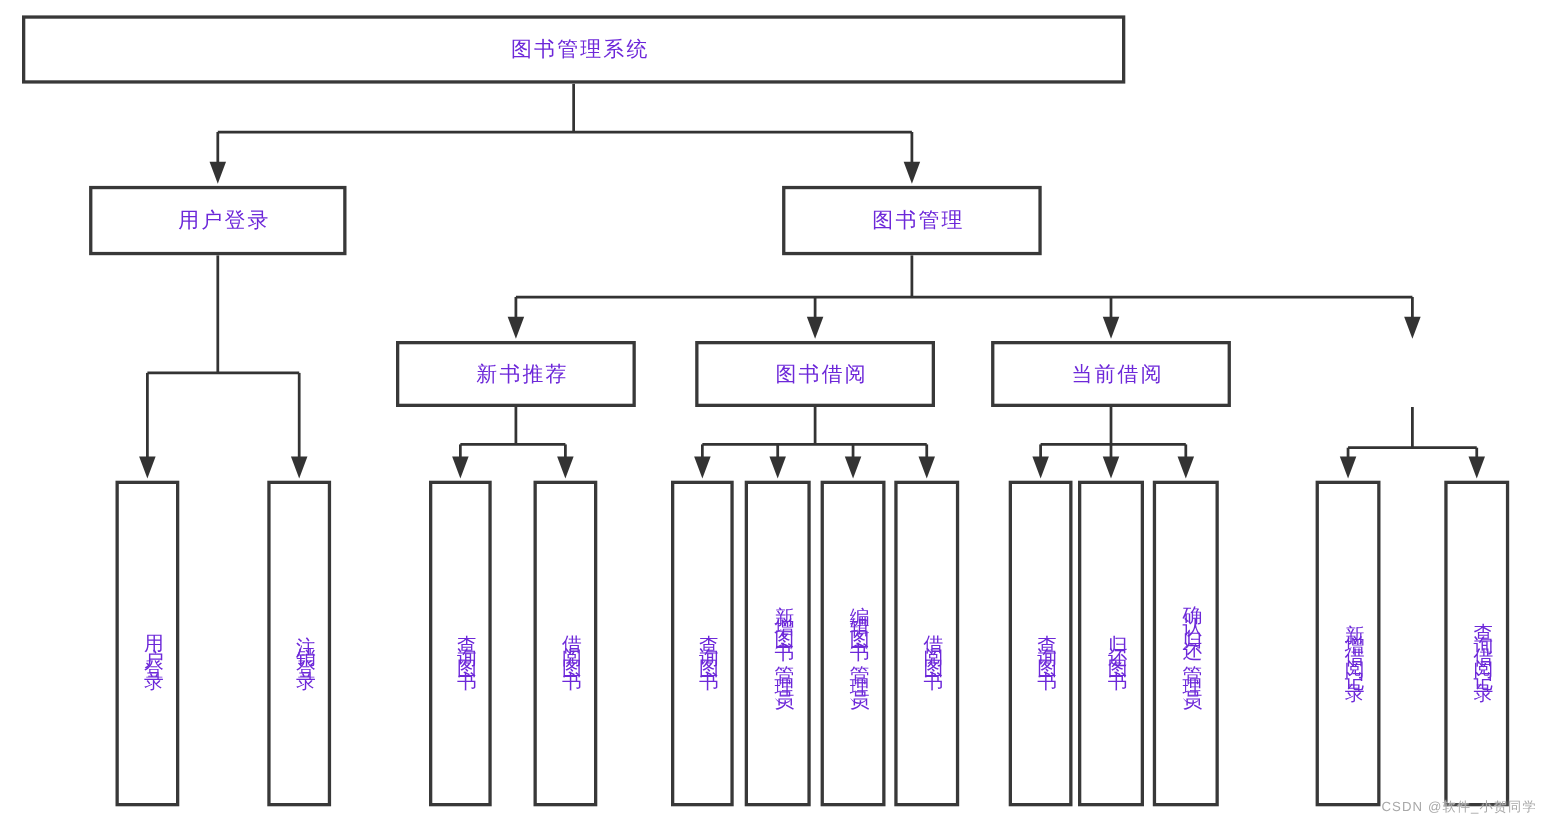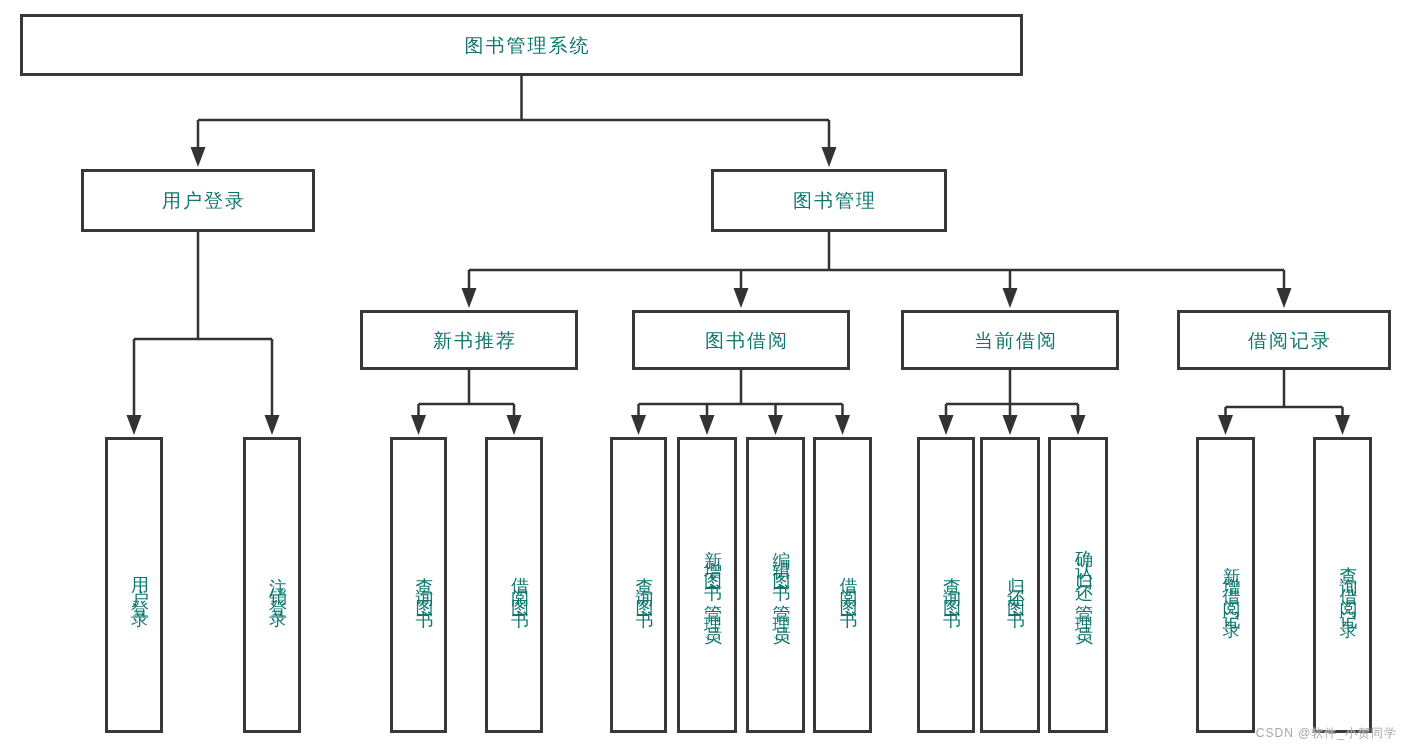--- a/index.html
+++ b/index.html
@@ -20,21 +20,21 @@
     left: 0;
     top: 0;
     width: 1405px;
     height: 747px;
   }
   .node {
     position: absolute;
     box-sizing: border-box;
     border: 3px solid #383838;
     background: #ffffff;
-    color: #0f766e;
+    color: #6d28d9;
     display: flex;
     align-items: center;
     justify-content: center;
     text-align: center;
     padding-left: 12px;
   }
   .node.hbox {
     font-size: 19px;
     letter-spacing: 2px;
     line-height: 1;
@@ -148,23 +148,20 @@
 
   <div class="node hbox" style="left:711px; top:169px; width:236px; height:63px;">
     <span>图书管理</span>
   </div>
   <div class="node hbox" style="left:632px; top:310px; width:218px; height:60px;">
     <span>图书借阅</span>
   </div>
   <div class="node hbox" style="left:901px; top:310px; width:218px; height:60px;">
     <span>当前借阅</span>
   </div>
-  <div class="node hbox" style="left:1177px; top:310px; width:214px; height:60px;">
-    <span>借阅记录</span>
-  </div>
 
   <div class="node vbox" style="left:105px; top:437px; width:58px; height:296px;">
     <span class="vtext">用户登录</span>
   </div>
   <div class="node vbox" style="left:243px; top:437px; width:58px; height:296px;">
     <span class="vtext">注销登录</span>
   </div>
 
   <div class="node vbox" style="left:390px; top:437px; width:57px; height:296px;">
     <span class="vtext">查询图书</span>

